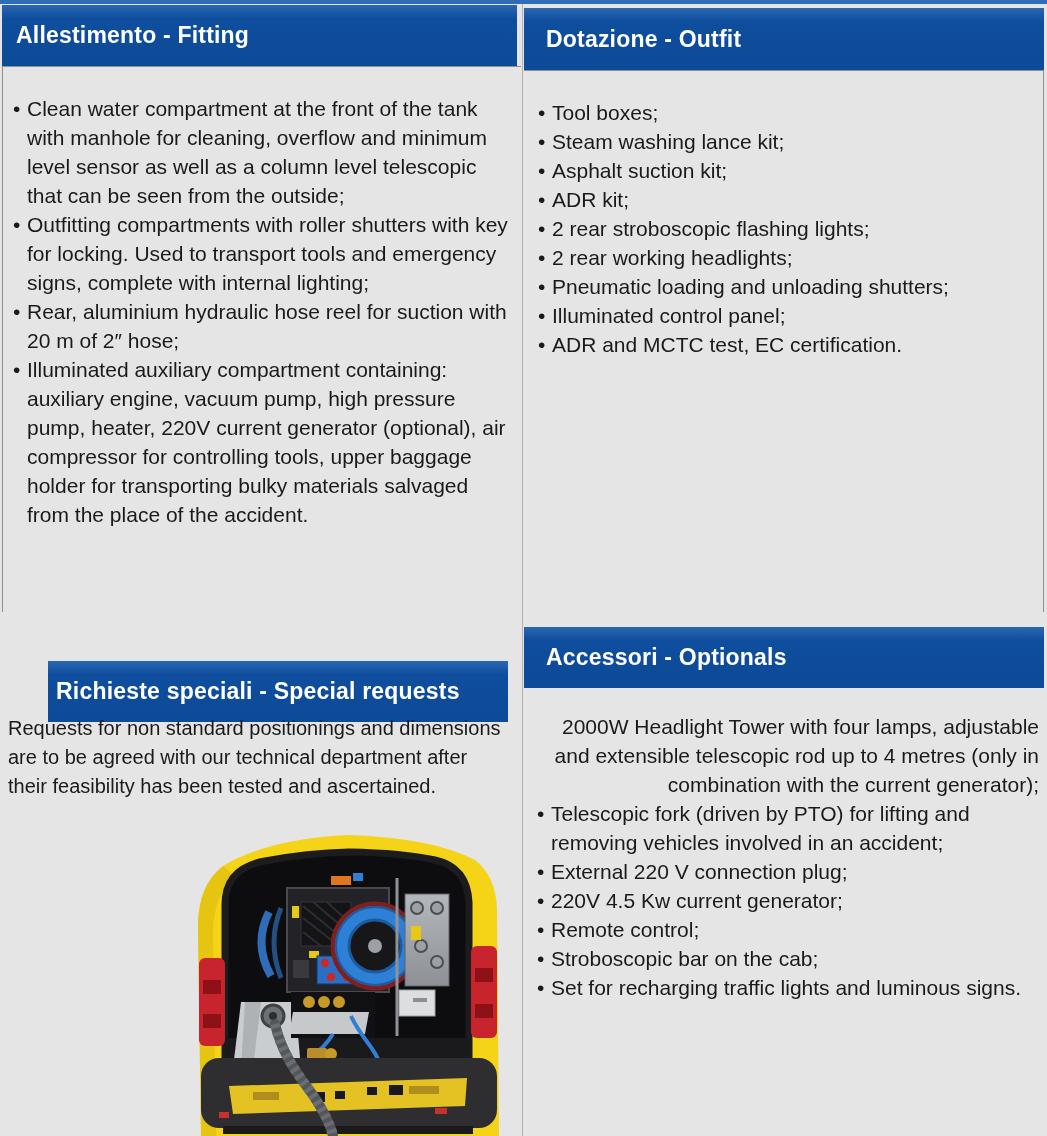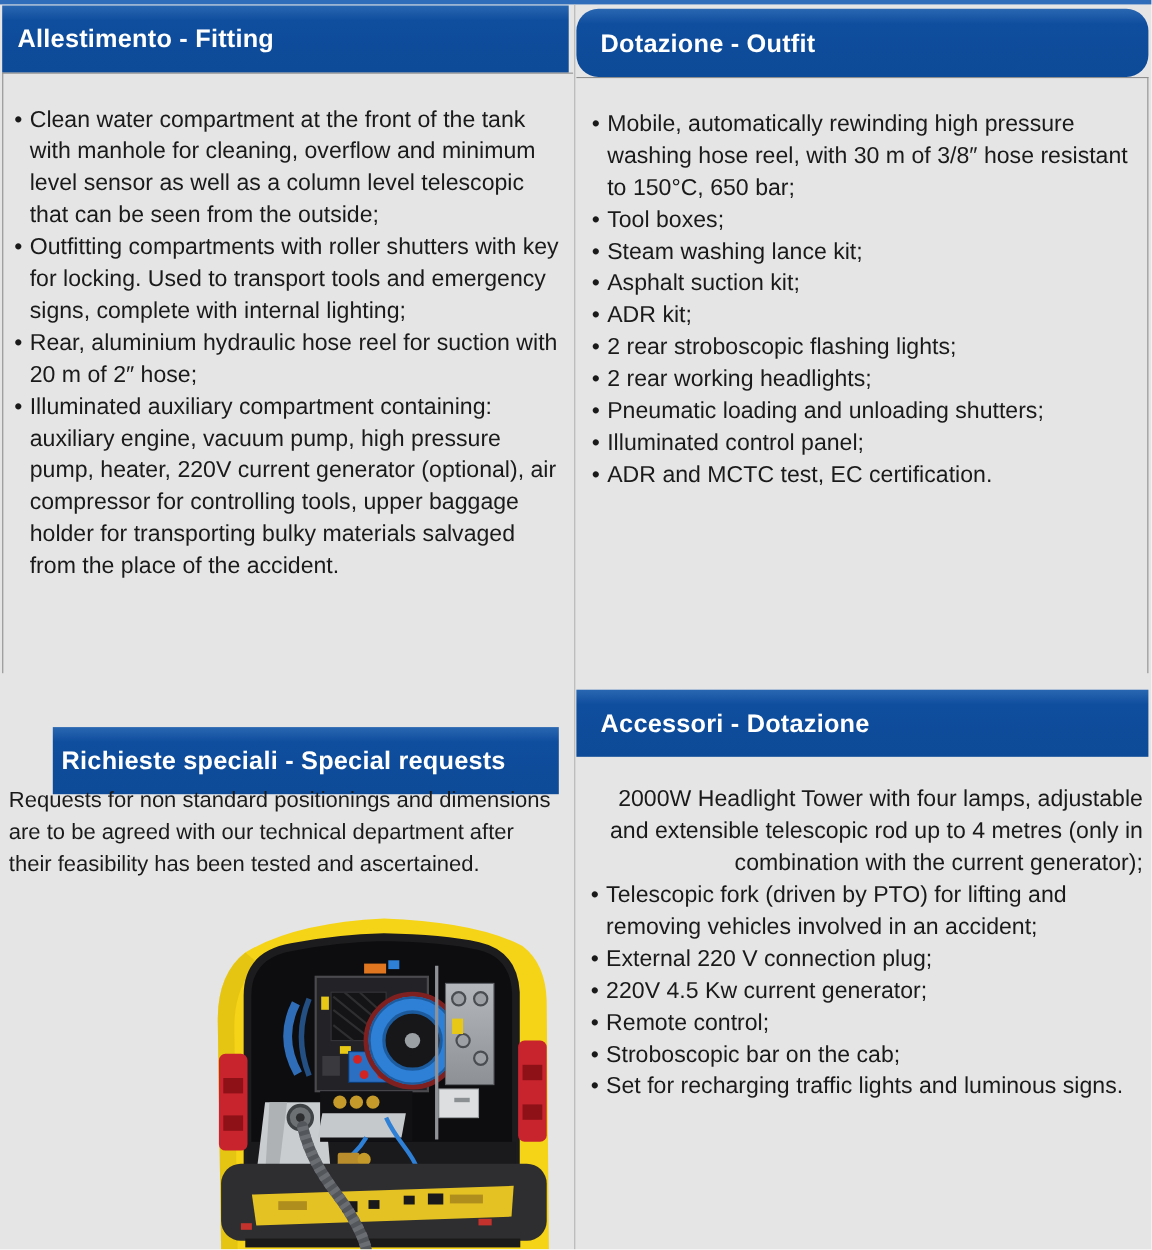--- a/index.html
+++ b/index.html
@@ -10,21 +10,21 @@
   .top-strip{position:absolute;left:0;top:0;width:1047px;height:4px;background:#2f6cba;}
   .divider{position:absolute;left:522px;top:4px;width:1px;height:1132px;background:#b3b3b3;}
 
   .hdr{
     position:absolute;height:61px;box-sizing:border-box;
     background:linear-gradient(180deg,#2a67b2 0%,#0f4e9e 22%,#0d4a97 100%);
     color:#ffffff;font-size:23px;font-weight:700;letter-spacing:.2px;
     display:flex;align-items:center;
   }
   .hdr-tl{left:2px;top:5px;width:515px;padding-left:14px;}
-  .hdr-tr{left:524px;top:8px;width:520px;height:62px;padding-left:22px;border-radius:20px;}
+  .hdr-tr{left:524px;top:8px;width:520px;height:62px;padding-left:22px;}
   .hdr-bl{left:0;top:661px;width:460px;padding-left:8px;margin-left:48px;}
   .hdr-br{left:524px;top:627px;width:520px;padding-left:22px;}
 
   .box-tl{
     position:absolute;left:2px;top:66px;width:519px;height:546px;box-sizing:border-box;
     border-top:1px solid #8f8f8f;border-left:1px solid #8f8f8f;
     padding:27px 6px 0 9px;
   }
   .box-tr{
     position:absolute;left:524px;top:70px;width:520px;height:542px;box-sizing:border-box;
@@ -62,21 +62,20 @@
       <li>Rear, aluminium hydraulic hose reel for suction with 20 m of 2″ hose;</li>
       <li>Illuminated auxiliary compartment containing: auxiliary engine, vacuum pump, high pressure pump, heater, 220V current generator (optional), air compressor for controlling tools, upper baggage holder for transporting bulky materials salvaged from the place of the accident.</li>
     </ul>
   </div>
 
   <div class="hdr hdr-tr">
     <span>Dotazione - Outfit</span>
   </div>
   <div class="box-tr">
     <ul class="blist">
-      <li>Mobile, automatically rewinding high pressure washing hose reel, with 30 m of 3/8″ hose resistant to 150°C, 650 bar;</li>
       <li>Tool boxes;</li>
       <li>Steam washing lance kit;</li>
       <li>Asphalt suction kit;</li>
       <li>ADR kit;</li>
       <li>2 rear stroboscopic flashing lights;</li>
       <li>2 rear working headlights;</li>
       <li>Pneumatic loading and unloading shutters;</li>
       <li>Illuminated control panel;</li>
       <li>ADR and MCTC test, EC certification.</li>
     </ul>
@@ -178,21 +177,21 @@
     <rect x="206" y="275" width="14" height="10" fill="#19191b"></rect>
     <rect x="252" y="298" width="12" height="6" fill="#c3322c"></rect>
     <rect x="36" y="302" width="10" height="6" fill="#c3322c"></rect>
     <rect x="40" y="316" width="250" height="8" fill="#1a1a1a"></rect>
 
     <path d="M92,214 C100,248 118,268 132,288 C142,304 148,316 150,326" fill="none" stroke="#53565a" stroke-width="10" stroke-linecap="round"></path>
     <path d="M92,214 C100,248 118,268 132,288 C142,304 148,316 150,326" fill="none" stroke="#6a6e72" stroke-width="10" stroke-dasharray="4 4"></path>
   </svg>
 
   <div class="hdr hdr-br">
-    <span>Accessori - Dotazione</span>
+    <span>Accessori - Optionals</span>
   </div>
   <div class="br-list">
     <ul class="blist">
       <li class="no-bullet">2000W Headlight Tower with four lamps, adjustable and extensible telescopic rod up to 4 metres (only in combination with the current generator);</li>
       <li>Telescopic fork (driven by PTO) for lifting and removing vehicles involved in an accident;</li>
       <li>External 220 V connection plug;</li>
       <li>220V 4.5 Kw current generator;</li>
       <li>Remote control;</li>
       <li>Stroboscopic bar on the cab;</li>
       <li>Set for recharging traffic lights and luminous signs.</li>

